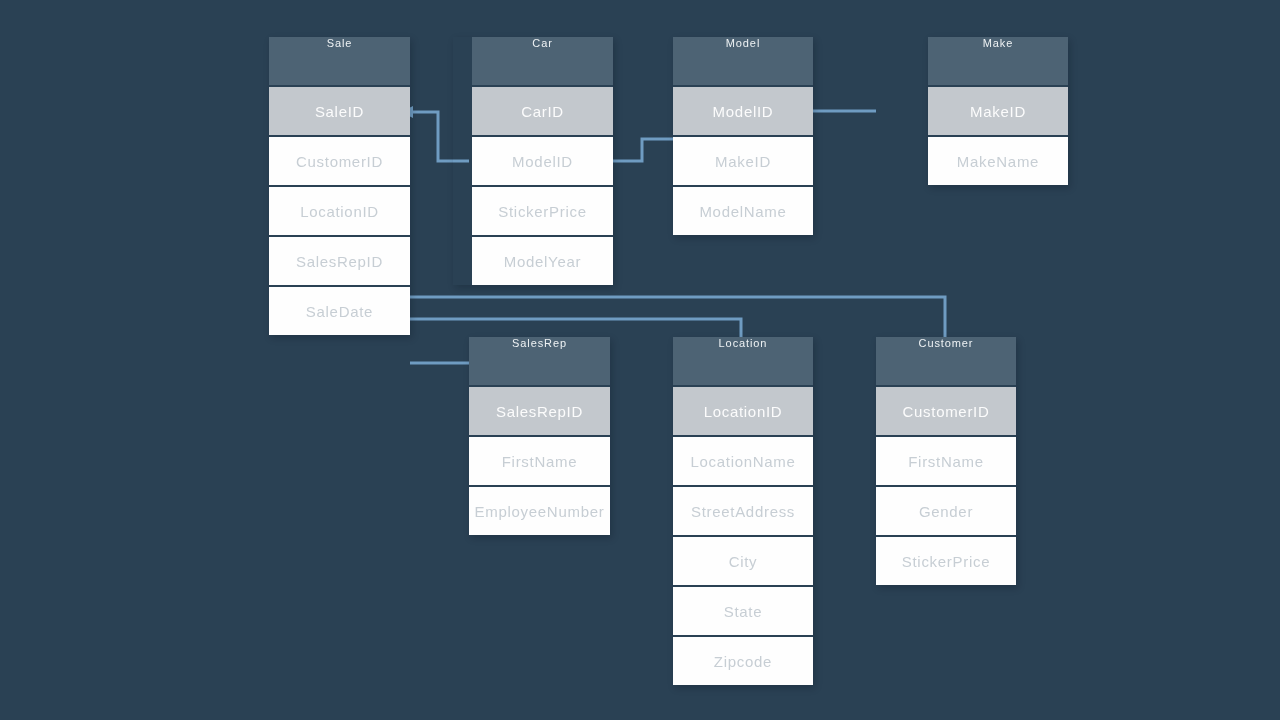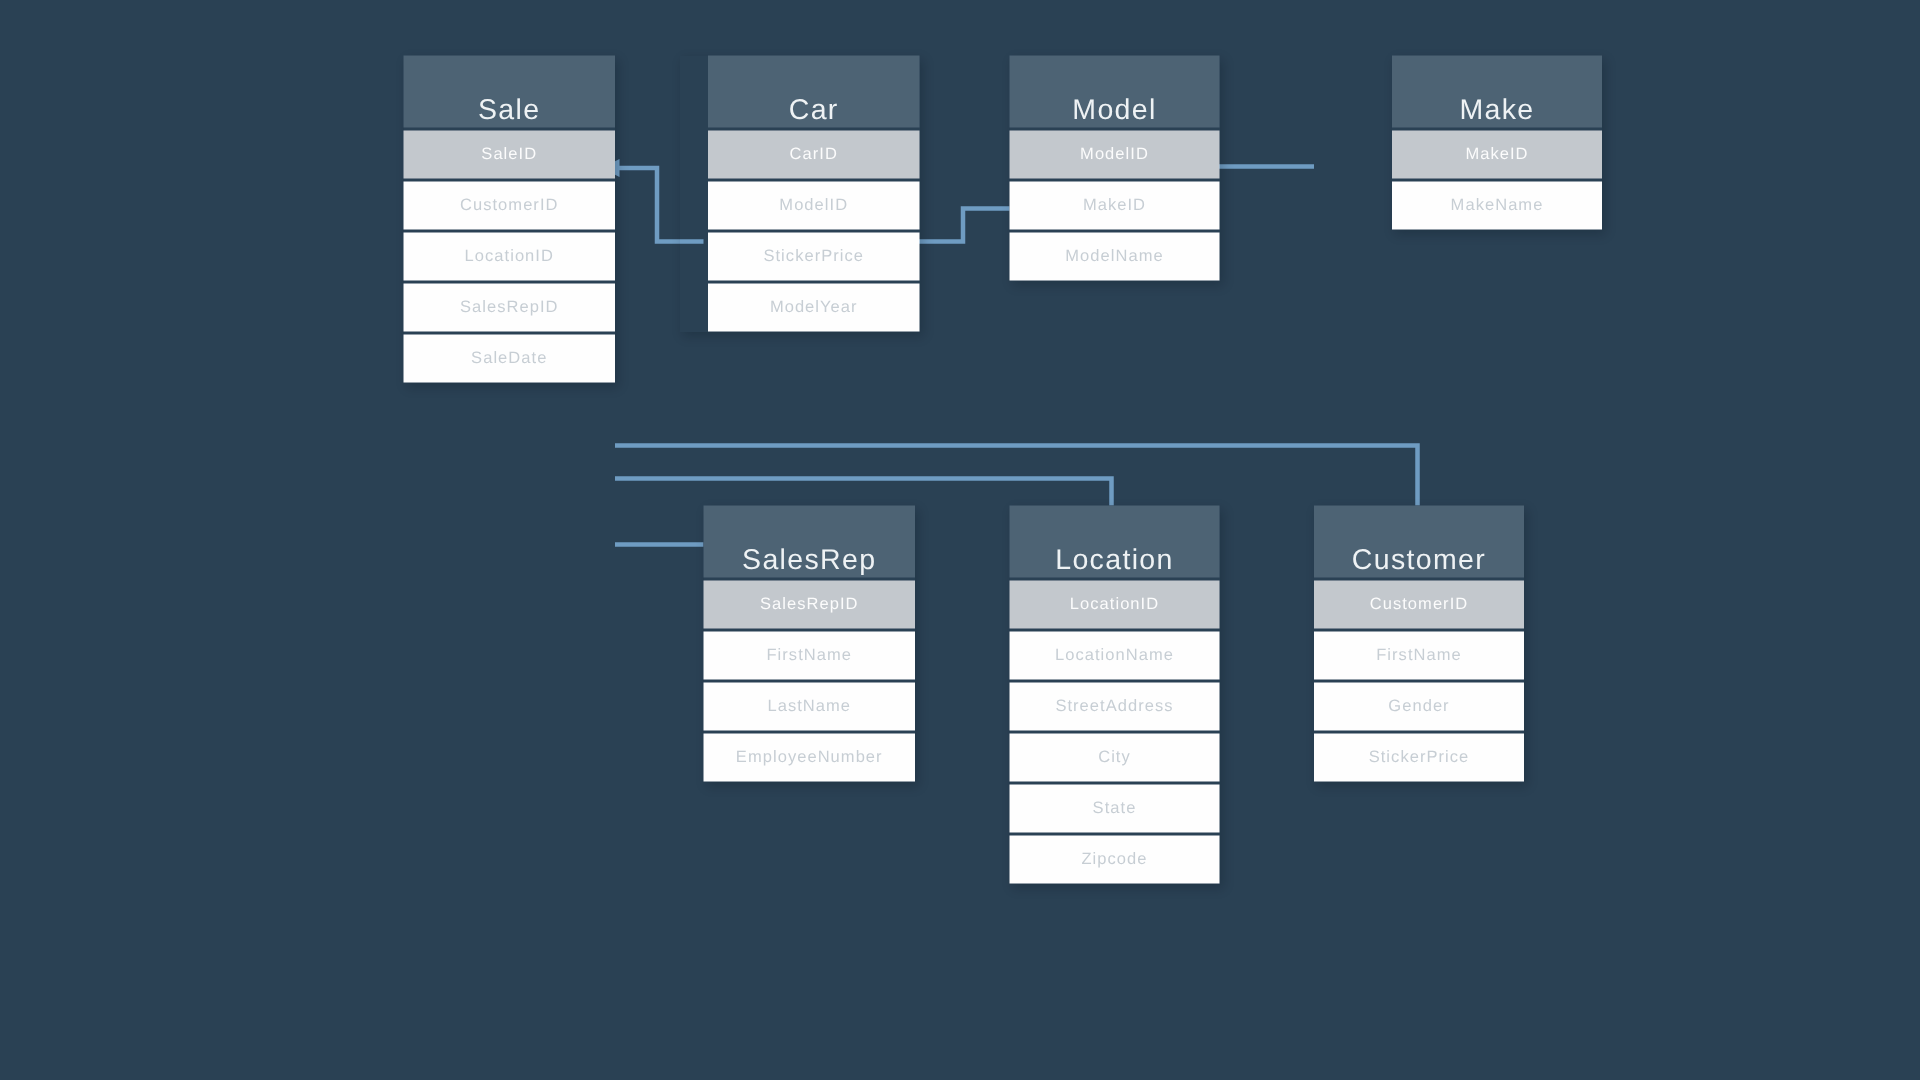--- a/index.html
+++ b/index.html
@@ -31,34 +31,34 @@
   }
   .table {
     position: absolute;
     box-shadow: 2px 3px 7px rgba(5, 15, 25, 0.22);
   }
   .thead {
     height: 48px;
     background: #4d6374;
     color: #eef2f4;
     display: flex;
-    align-items: flex-end;
+    align-items: flex-start;
     justify-content: center;
-    font-size: 19px;
+    font-size: 11px;
     letter-spacing: 0.9px;
   }
   .row {
-    height: 32px;
+    height: 48px;
     margin-top: 2px;
     background: #fefefe;
     color: #c7ced4;
     display: flex;
     align-items: center;
     justify-content: center;
-    font-size: 11px;
+    font-size: 15px;
     letter-spacing: 0.7px;
   }
   .row.pk {
     background: #c3c8cd;
     color: rgba(255, 255, 255, 0.94);
   }
 </style>
 </head>
 <body>
 
@@ -140,23 +140,20 @@
         <div class="thead">
           <span>SalesRep</span>
         </div>
         <div class="row pk">
           <span>SalesRepID</span>
         </div>
         <div class="row">
           <span>FirstName</span>
         </div>
         <div class="row">
-          <span>LastName</span>
-        </div>
-        <div class="row">
           <span>EmployeeNumber</span>
         </div>
       </div>
       <div class="table" style="left: 673px; top: 337px; width: 140px;">
         <div class="thead">
           <span>Location</span>
         </div>
         <div class="row pk">
           <span>LocationID</span>
         </div>

